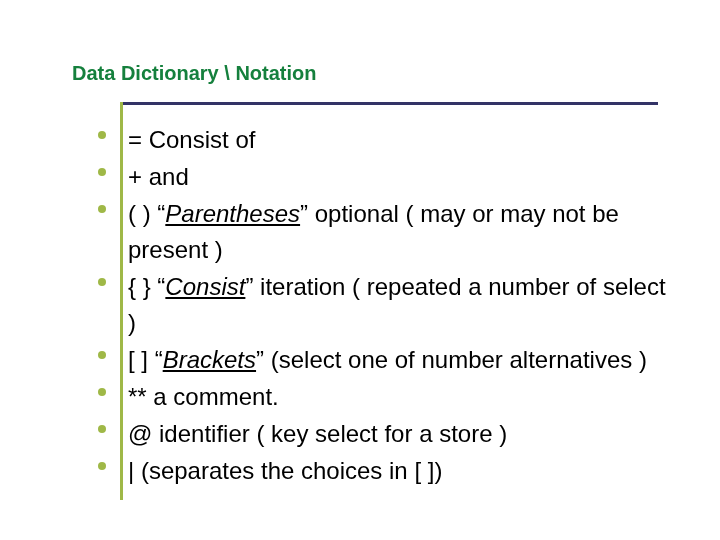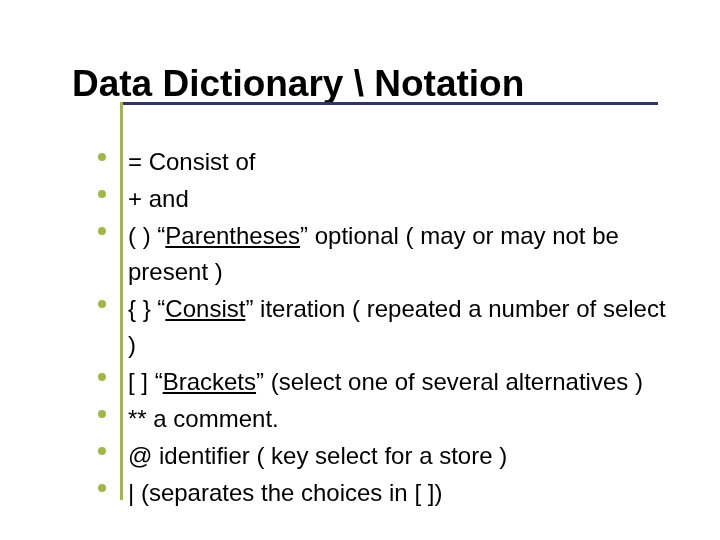--- a/index.html
+++ b/index.html
@@ -4,23 +4,23 @@
 <style>
   * { margin: 0; padding: 0; box-sizing: border-box; }
   html, body { width: 720px; height: 540px; background: #fff; font-family: Arial, Helvetica, sans-serif; }
   .slide {
     width: 720px;
     height: 540px;
     position: relative;
     padding: 60px 48px 40px 72px;
   }
   .title {
-    font-size: 37px;
+    font-size: 20px;
     font-weight: bold;
-    color: #000000;
+    color: #15803d;
     margin-bottom: 20px;
     line-height: 1.3;
   }
   .rule {
     position: absolute;
     left: 120px;
     top: 102px;
     width: 538px;
     height: 3px;
     background: #333366;
@@ -48,21 +48,21 @@
   }
   .bullet {
     position: absolute;
     left: 0;
     top: 9px;
     width: 8px;
     height: 8px;
     border-radius: 50%;
     background: #9fb847;
   }
-  .u { text-decoration: underline; }
+  .u { text-decoration: underline; font-style: italic; }
 </style>
 </head>
 <body>
 <div class="slide">
   <h1 class="title">Data Dictionary \ Notation</h1>
   <div class="rule"></div>
   <div class="vstripe"></div>
   <ul class="list">
     <li>
       <span class="bullet"></span>
@@ -80,21 +80,21 @@
     </li>
     <li>
       <span class="bullet"></span>
       <span>
         <span>{ } “</span><span class="u">Consist</span><span>” iteration ( repeated a number of select )</span>
       </span>
     </li>
     <li>
       <span class="bullet"></span>
       <span>
-        <span>[ ] “</span><span class="u">Brackets</span><span>” (select one of several alternatives )</span>
+        <span>[ ] “</span><span class="u">Brackets</span><span>” (select one of number alternatives )</span>
       </span>
     </li>
     <li>
       <span class="bullet"></span>
       <span>** a comment.</span>
     </li>
     <li>
       <span class="bullet"></span>
       <span>@ identifier ( key select for a store )</span>
     </li>

